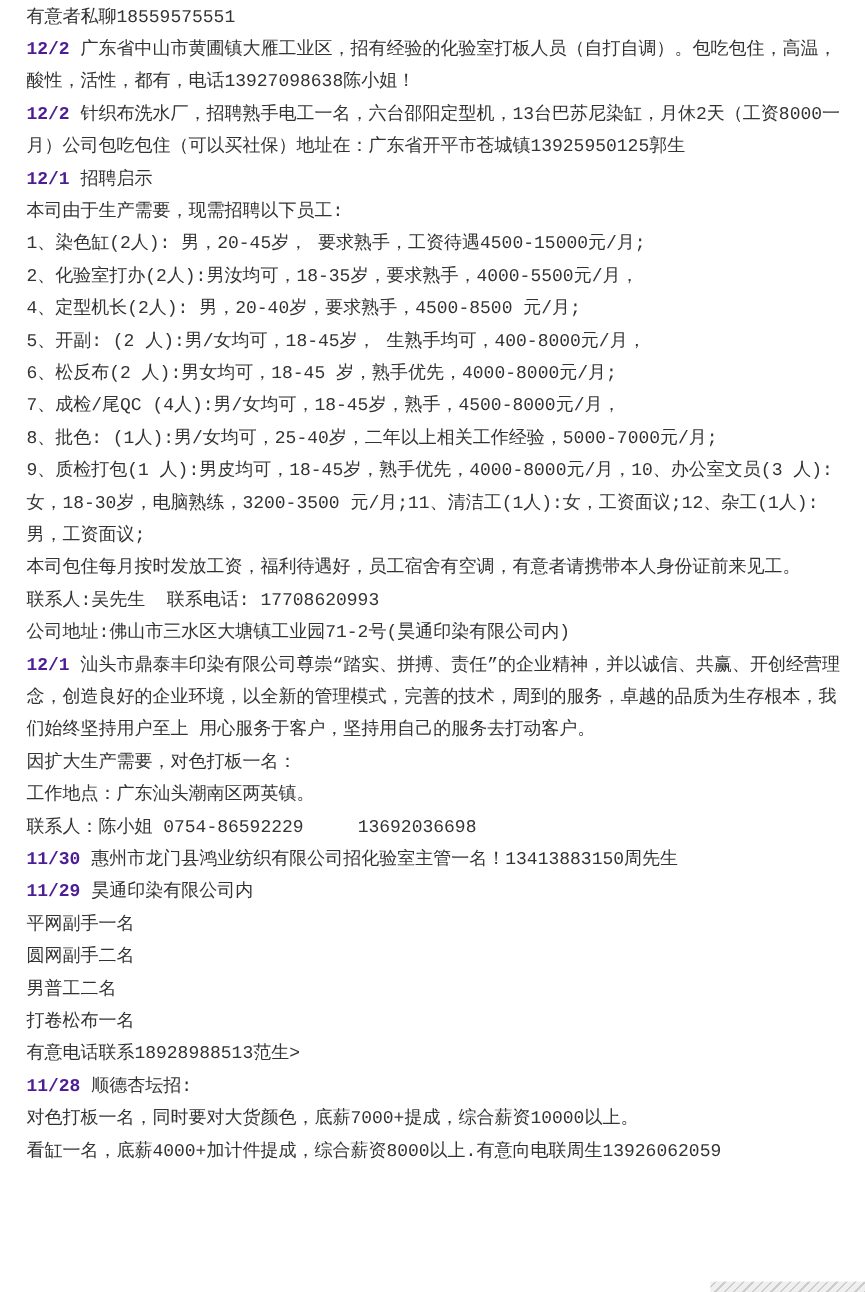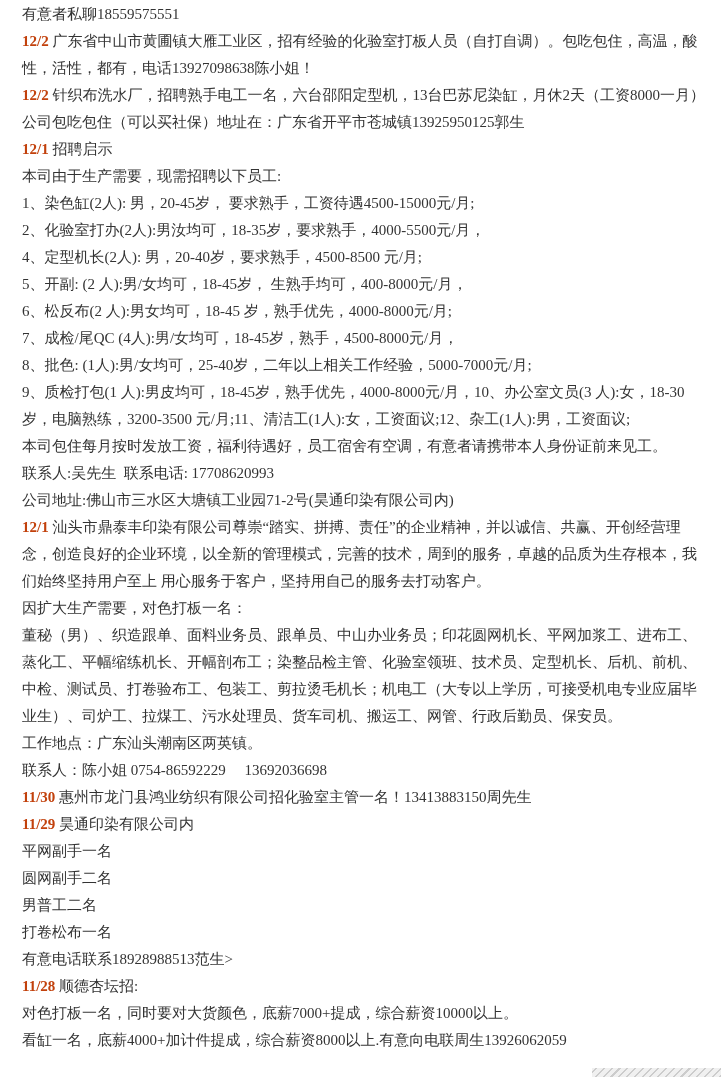--- a/index.html
+++ b/index.html
@@ -3,32 +3,32 @@
 <meta charset="utf-8">
 <style>
   html,body{margin:0;padding:0;background:#ffffff;}
   .page{
     position:relative;
     width:721px;
     height:1077px;
     overflow:hidden;
     background:#ffffff;
     color:#333333;
-    font-family:Liberation Serif, serif;
+    font-family:Liberation Mono, monospace;
     font-size:15px;
     line-height:27px;
   }
   #posts{padding:1px 16px 0 22px;}
   .post{
     margin:0;
     white-space:pre-wrap;
     word-break:break-all;
   }
   .post .date{
-    color:#c2410c;
+    color:#4c1d95;
     font-weight:700;
     text-align:right;
   }
   .hatch{
     position:absolute;
     left:592px;
     right:0;
     bottom:0;
     height:9px;
     background:repeating-linear-gradient(315deg,#cccccc 0 1.5px,#f0f0f0 1.5px 5.5px);
@@ -50,21 +50,20 @@
       <p class="post"><span>5、开副: (2 人):男/女均可，18-45岁， 生熟手均可，400-8000元/月，</span></p>
       <p class="post"><span>6、松反布(2 人):男女均可，18-45 岁，熟手优先，4000-8000元/月;</span></p>
       <p class="post"><span>7、成检/尾QC (4人):男/女均可，18-45岁，熟手，4500-8000元/月，</span></p>
       <p class="post"><span>8、批色: (1人):男/女均可，25-40岁，二年以上相关工作经验，5000-7000元/月;</span></p>
       <p class="post"><span>9、质检打包(1 人):男皮均可，18-45岁，熟手优先，4000-8000元/月，10、办公室文员(3 人):女，18-30岁，电脑熟练，3200-3500 元/月;11、清洁工(1人):女，工资面议;12、杂工(1人):男，工资面议;</span></p>
       <p class="post"><span>本司包住每月按时发放工资，福利待遇好，员工宿舍有空调，有意者请携带本人身份证前来见工。</span></p>
       <p class="post"><span>联系人:吴先生  联系电话: 17708620993</span></p>
       <p class="post"><span>公司地址:佛山市三水区大塘镇工业园71-2号(昊通印染有限公司内)</span></p>
       <p class="post"><span class="date">12/1</span> <span>汕头市鼎泰丰印染有限公司尊崇“踏实、拼搏、责任”的企业精神，并以诚信、共赢、开创经营理念，创造良好的企业环境，以全新的管理模式，完善的技术，周到的服务，卓越的品质为生存根本，我们始终坚持用户至上 用心服务于客户，坚持用自己的服务去打动客户。</span></p>
       <p class="post"><span>因扩大生产需要，对色打板一名：</span></p>
-      <p class="post"><span>董秘（男）、织造跟单、面料业务员、跟单员、中山办业务员；印花圆网机长、平网加浆工、进布工、蒸化工、平幅缩练机长、开幅剖布工；染整品检主管、化验室领班、技术员、定型机长、后机、前机、中检、测试员、打卷验布工、包装工、剪拉烫毛机长；机电工（大专以上学历，可接受机电专业应届毕业生）、司炉工、拉煤工、污水处理员、货车司机、搬运工、网管、行政后勤员、保安员。</span></p>
       <p class="post"><span>工作地点：广东汕头潮南区两英镇。</span></p>
       <p class="post"><span>联系人：陈小姐 0754-86592229     13692036698</span></p>
       <p class="post"><span class="date">11/30</span> <span>惠州市龙门县鸿业纺织有限公司招化验室主管一名！13413883150周先生</span></p>
       <p class="post"><span class="date">11/29</span> <span>昊通印染有限公司内</span></p>
       <p class="post"><span>平网副手一名</span></p>
       <p class="post"><span>圆网副手二名</span></p>
       <p class="post"><span>男普工二名</span></p>
       <p class="post"><span>打卷松布一名</span></p>
       <p class="post"><span>有意电话联系18928988513范生&gt;</span></p>
       <p class="post"><span class="date">11/28</span> <span>顺德杏坛招:</span></p>

